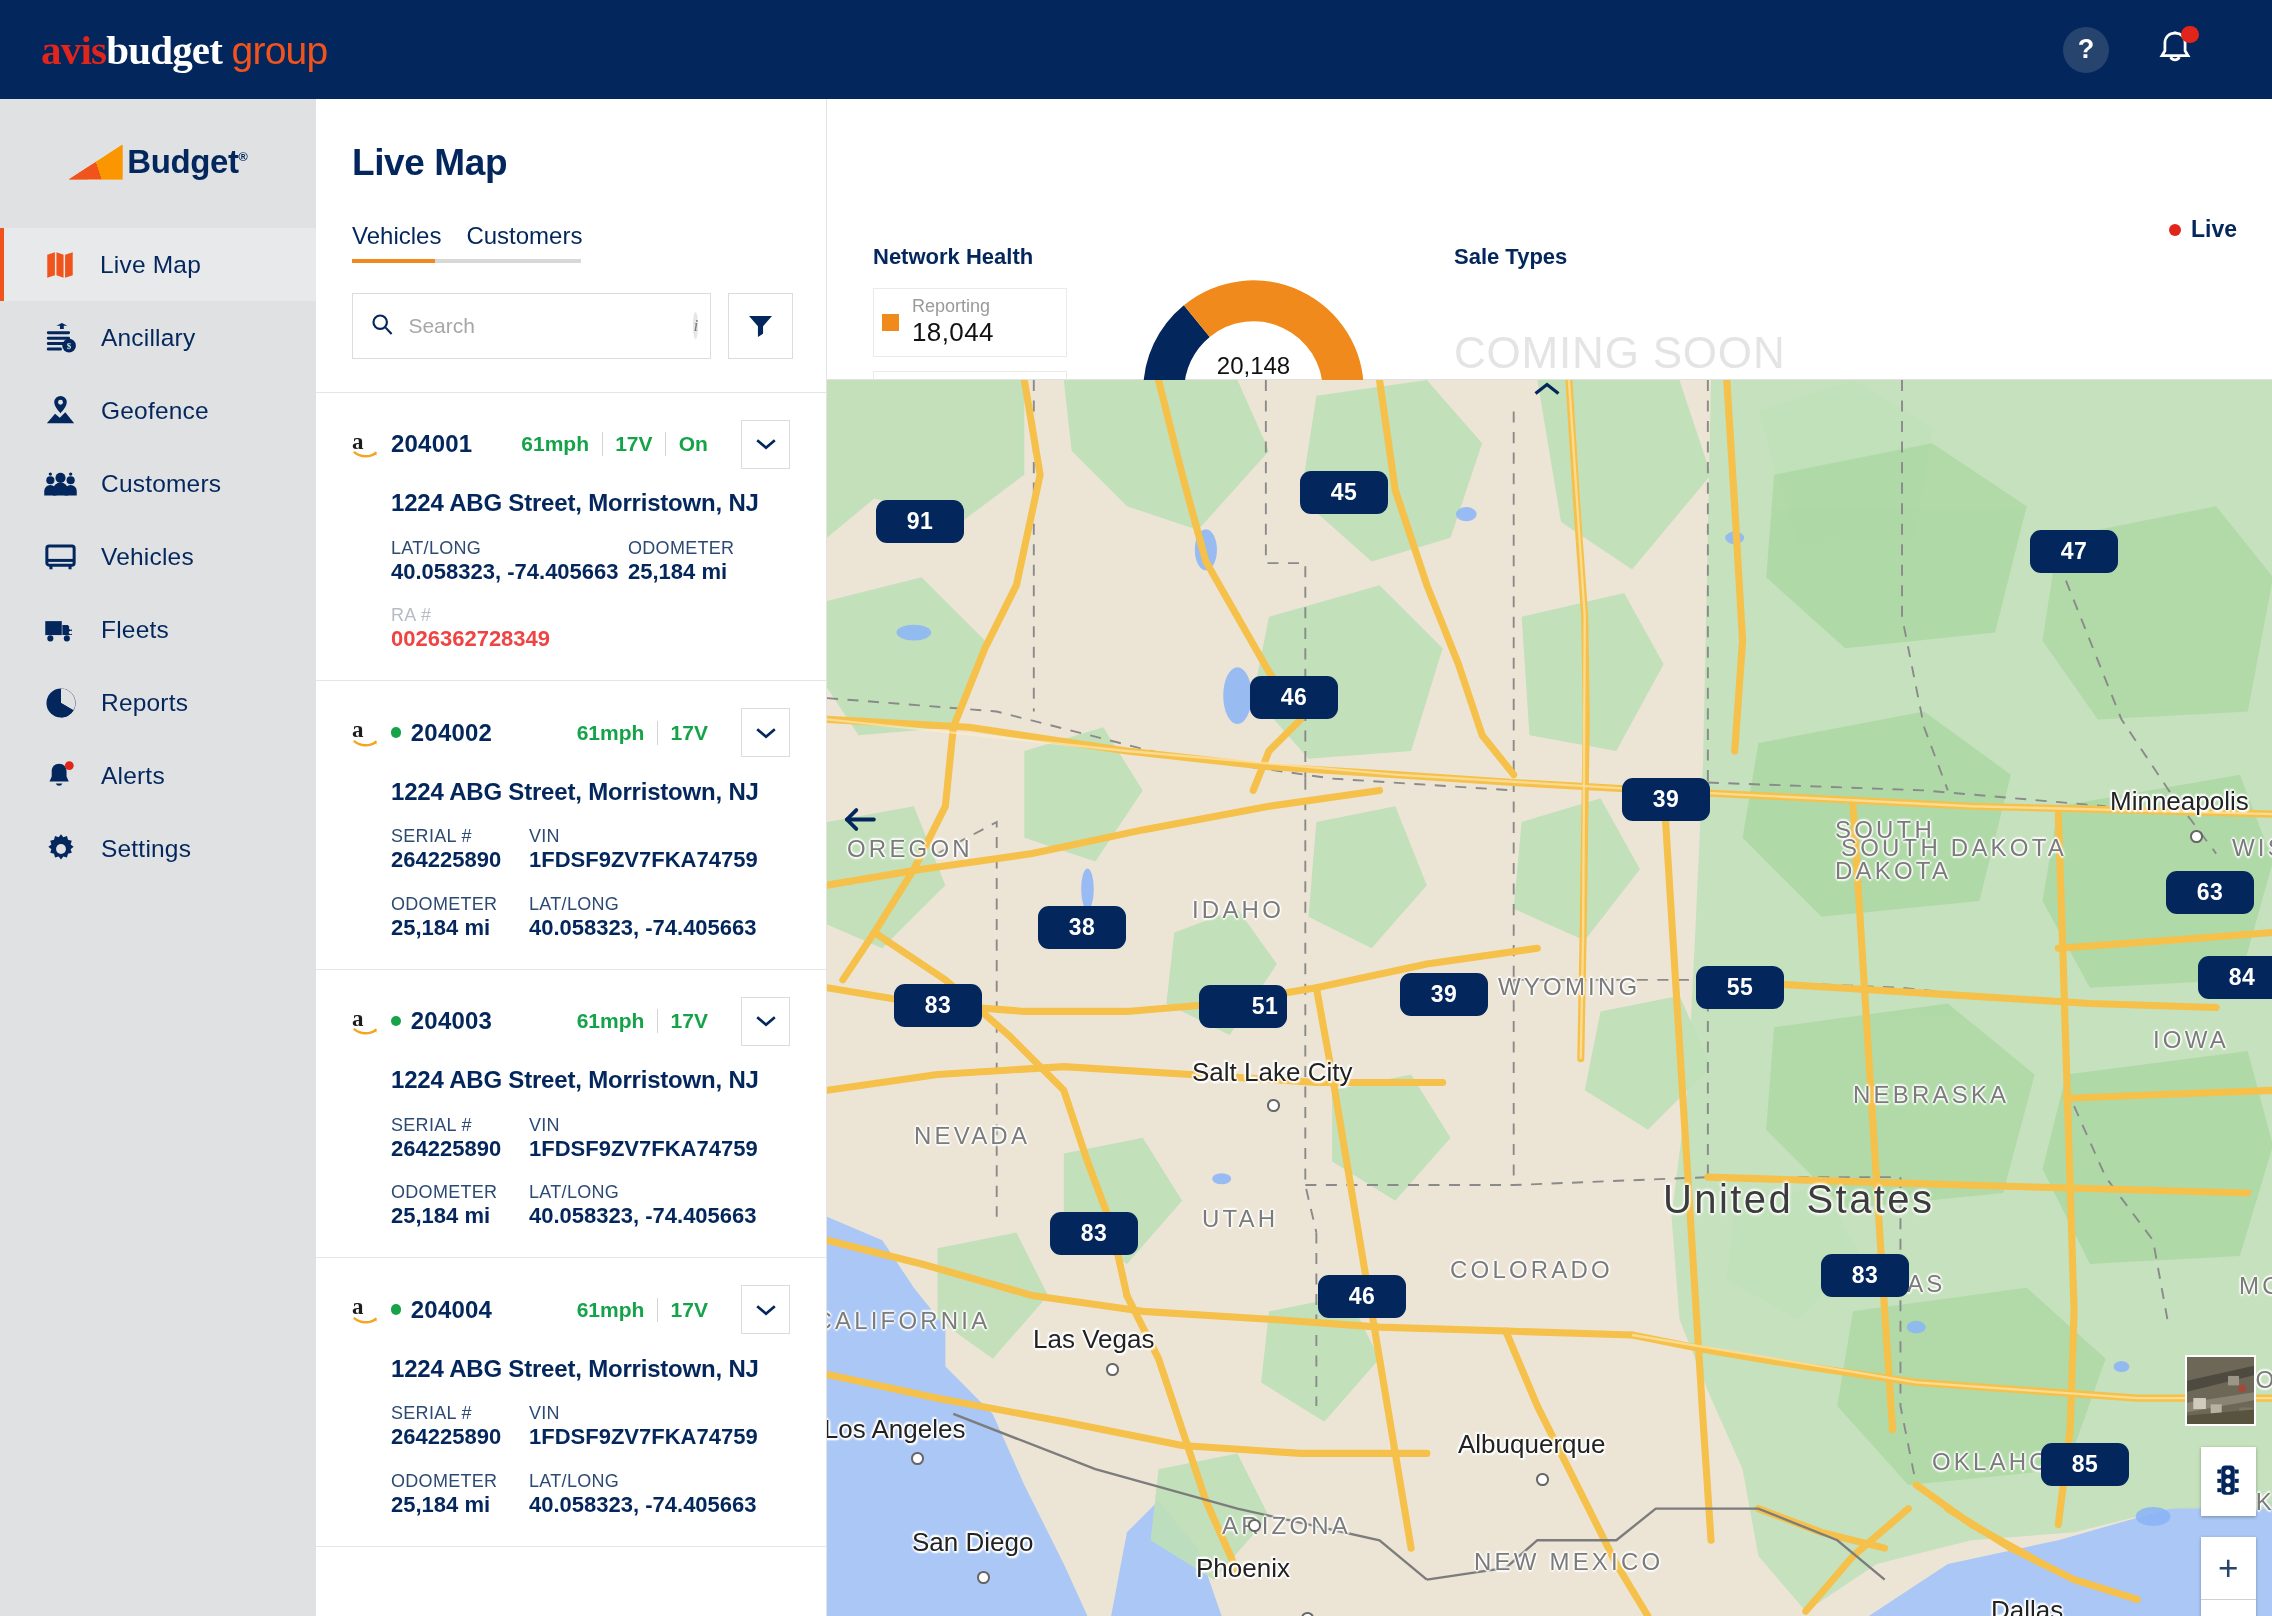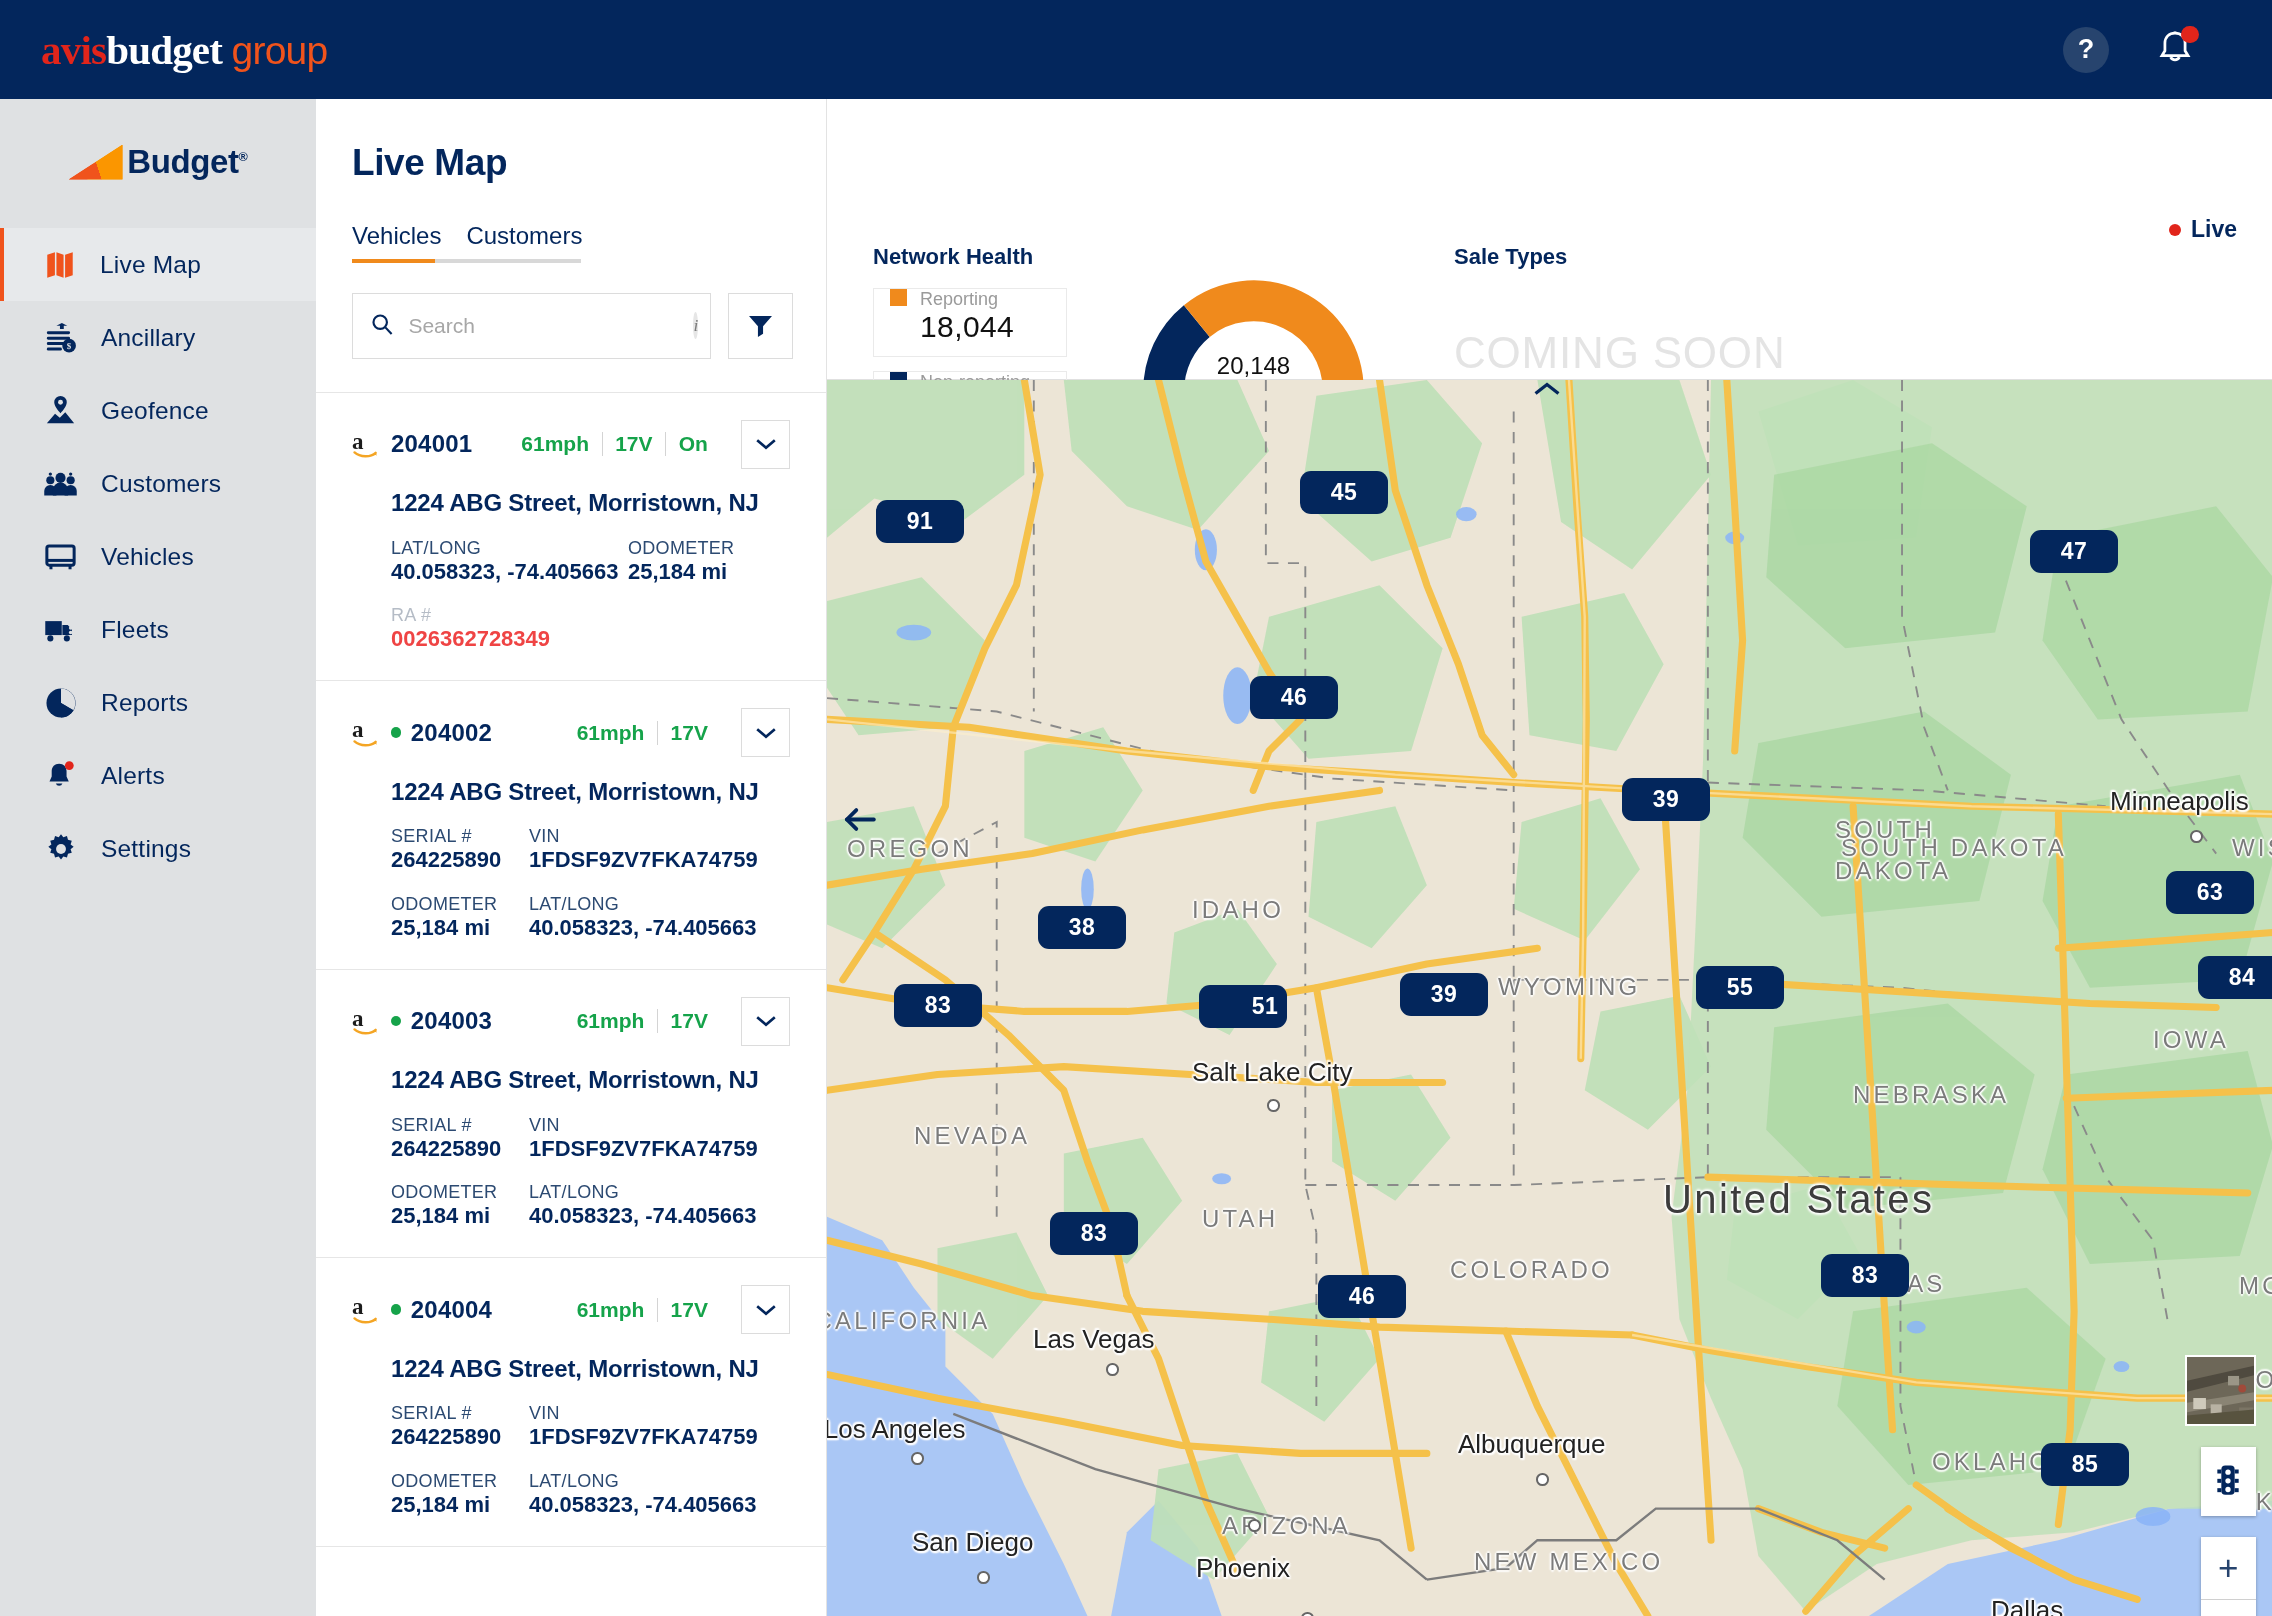--- a/index.html
+++ b/index.html
@@ -123,29 +123,29 @@
     border-bottom: 0.8px solid #e0e0e0;
   }
   .live-ind { position: absolute; right: 36px; top: 117px; display:flex; align-items:center; gap: 9.5px; }
   .live-dot { width: 12px; height: 12px; border-radius: 50%; background: #e1251b; }
   .live-txt { font-size: 23px; color: #03265c; font-weight: bold; }
   .mh-title { position: absolute; left: 46px; top: 145px; font-size: 22px; color: #03265c; font-weight: bold;}
   .st-title { position: absolute; left: 627px; top: 145px; font-size: 22px; color: #03265c; font-weight: bold;}
   .coming-soon { position: absolute; left: 627px; top: 229px; font-size: 44px; color: #e4e4e4; letter-spacing: 0.8px;}
   .statbox {
     position: absolute; left: 46px; border: 0.8px solid #eaeaea; width: 194px; height: 69px;
-    display: flex; align-items: flex-start; padding-left: 16px; gap: 12.6px;
+    display: flex; align-items: center; padding-left: 8px; gap: 12.6px;
   }
   .statbox.sb1 { top: 189px; }
   .statbox.sb2 { top: 272px; }
   .sq { width: 17.4px; height: 17.4px; flex:none; }
   .sq.orange { background: #f08a1c; }
   .sq.navy { background: #03265c; }
   .stat-label { font-size: 18px; color: #9a9a9a; line-height: 20.5px; }
-  .stat-value { font-size: 30px; color: #111; line-height: 33px; letter-spacing: 0.4px;}
+  .stat-value { font-size: 26px; color: #111; line-height: 33px; letter-spacing: 0.4px;}
   .gauge-wrap { position: absolute; left: 316px; top: 174px; width: 221px; height: 142px; }
   .gauge-cap { position: absolute; left: 316px; top: 253px; width: 221px; text-align: center; }
   .gauge-total-num { font-size: 24px; color: #111; }
   .gauge-total-lbl { font-size: 18px; color: #9a9a9a; }
 
   
   .maparea {
     position: absolute; top: 380px; left: 827px; width: 1446px; height: 1236px;
     overflow: hidden; background: #e9e4d8;
   }

